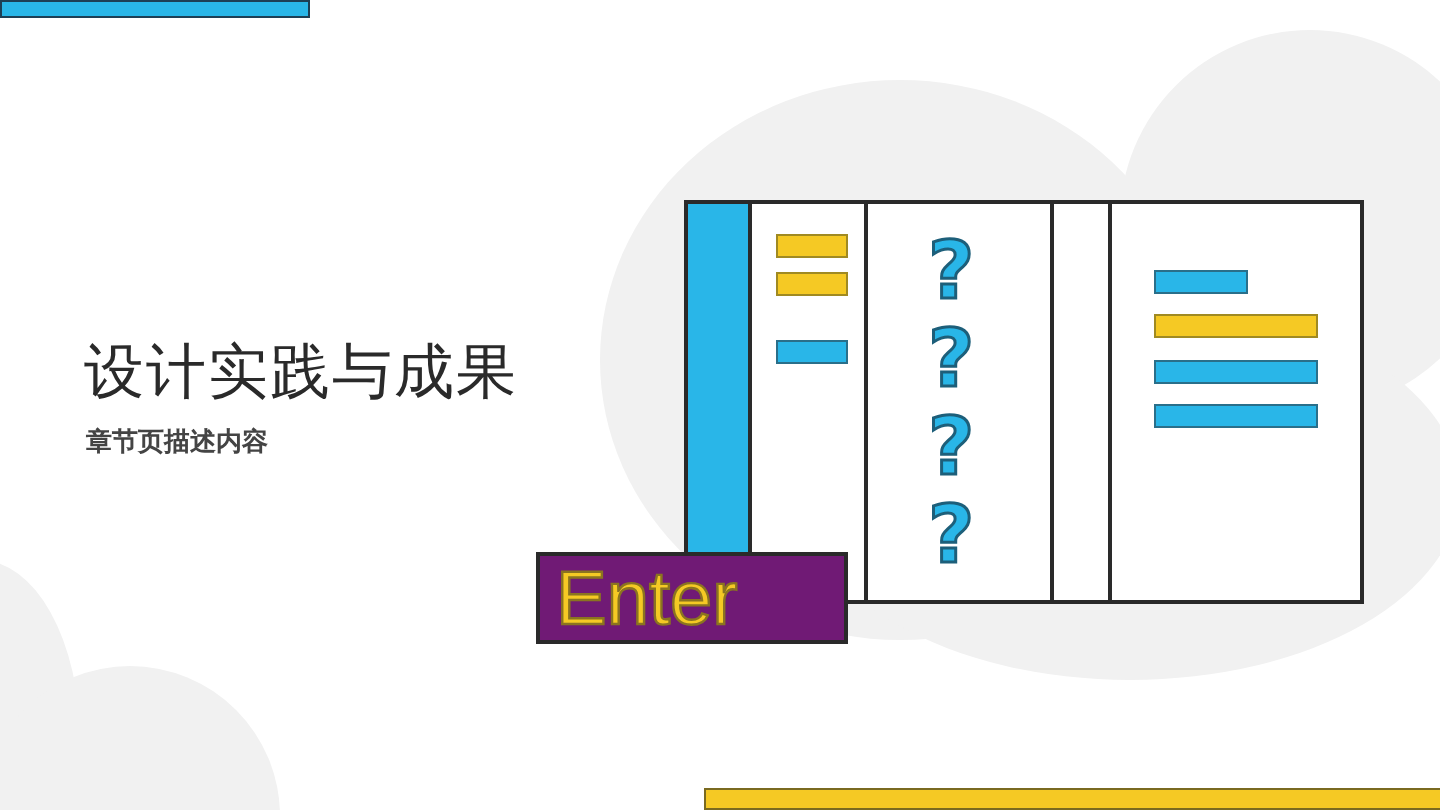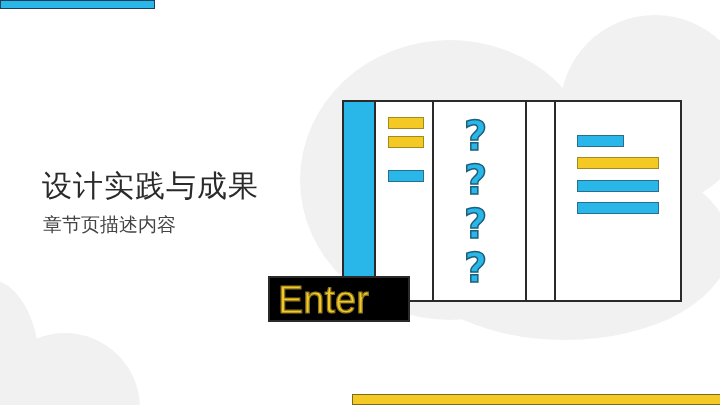--- a/index.html
+++ b/index.html
@@ -2,29 +2,29 @@
 <html><head>
 <meta charset="utf-8">
 <style>
   html, body { margin:0; padding:0; }
   body { width:720px; height:405px; position:relative; overflow:hidden; background:#ffffff; font-family:"DejaVu Sans", sans-serif; }
   .abs { position:absolute; }
   .cloud { background:#f1f1f1; border-radius:50%; position:absolute; }
   .top-bar { left:0; top:0; width:155px; height:9px; background:#29b6e8; border:1px solid #1d3f55; box-sizing:border-box; }
   .bottom-bar { left:352px; top:394px; width:370px; height:11px; background:#f5c924; border:1px solid #7a6a20; box-sizing:border-box; }
   .title { left:42px; top:166px; font-size:30px; font-weight:normal; color:#2a2a2a; letter-spacing:1px; white-space:nowrap; }
-  .subtitle { left:43px; top:212px; font-size:19px; color:#444; white-space:nowrap; }
+  .subtitle { left:43px; top:212px; font-size:13px; color:#444; white-space:nowrap;font-weight:bold; }
   .frame { left:342px; top:100px; width:340px; height:202px; background:#fff; border:2px solid #2a2a2a; box-sizing:border-box; }
   .col-blue { position:absolute; left:0; top:0; width:32px; height:100%; background:#29b6e8; border-right:2px solid #2a2a2a; box-sizing:border-box; }
   .divider { position:absolute; top:0; width:2px; height:100%; background:#2a2a2a; }
   .bar { position:absolute; box-sizing:border-box; border:1px solid #6b6b6b; }
   .y { background:#f5c924; border-color:#a08a22; }
   .b { background:#29b6e8; border-color:#2a6f8a; }
   .q { position:absolute; font-size:40px; font-weight:bold; color:#29b6e8; -webkit-text-stroke:1.5px #1d5f7a; line-height:40px; }
-  .enter-box { left:268px; top:276px; width:142px; height:46px; background:#000000; border:2px solid #2a2a2a; box-sizing:border-box; }
+  .enter-box { left:268px; top:276px; width:156px; height:46px; background:#701a75; border:2px solid #2a2a2a; box-sizing:border-box; }
   .enter-text { position:absolute; left:8px; top:0px; font-size:38px; color:#f5c924; -webkit-text-stroke:1.2px #8a7420; font-family:"Liberation Sans", sans-serif; line-height:44px; }
 </style>
 </head>
 <body>
 
 <div class="cloud" style="left:300px; top:40px; width:300px; height:280px;"></div>
 <div class="cloud" style="left:560px; top:15px; width:190px; height:190px;"></div>
 <div class="cloud" style="left:400px; top:150px; width:330px; height:190px;"></div>
 <div class="cloud" style="left:-60px; top:280px; width:100px; height:180px;"></div>
 <div class="cloud" style="left:-10px; top:333px; width:150px; height:150px;"></div>

